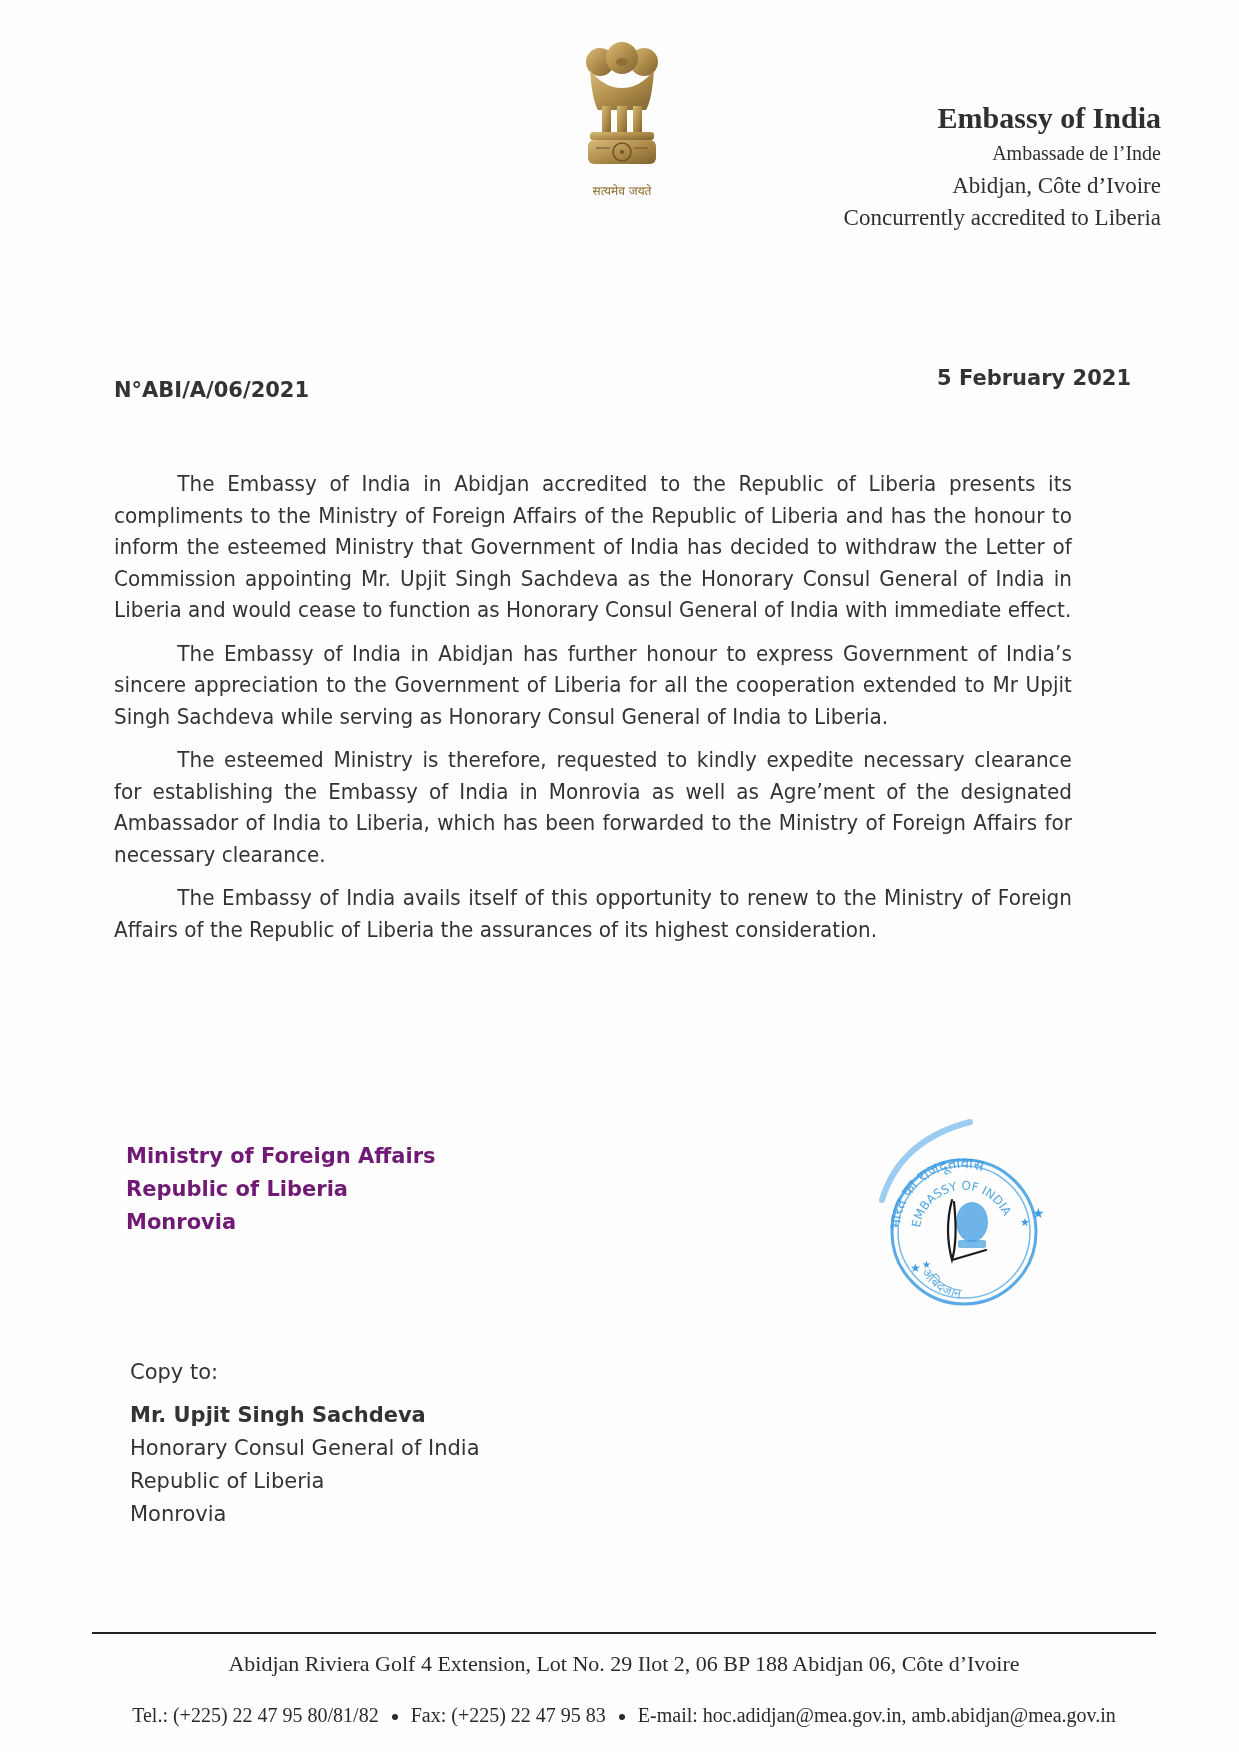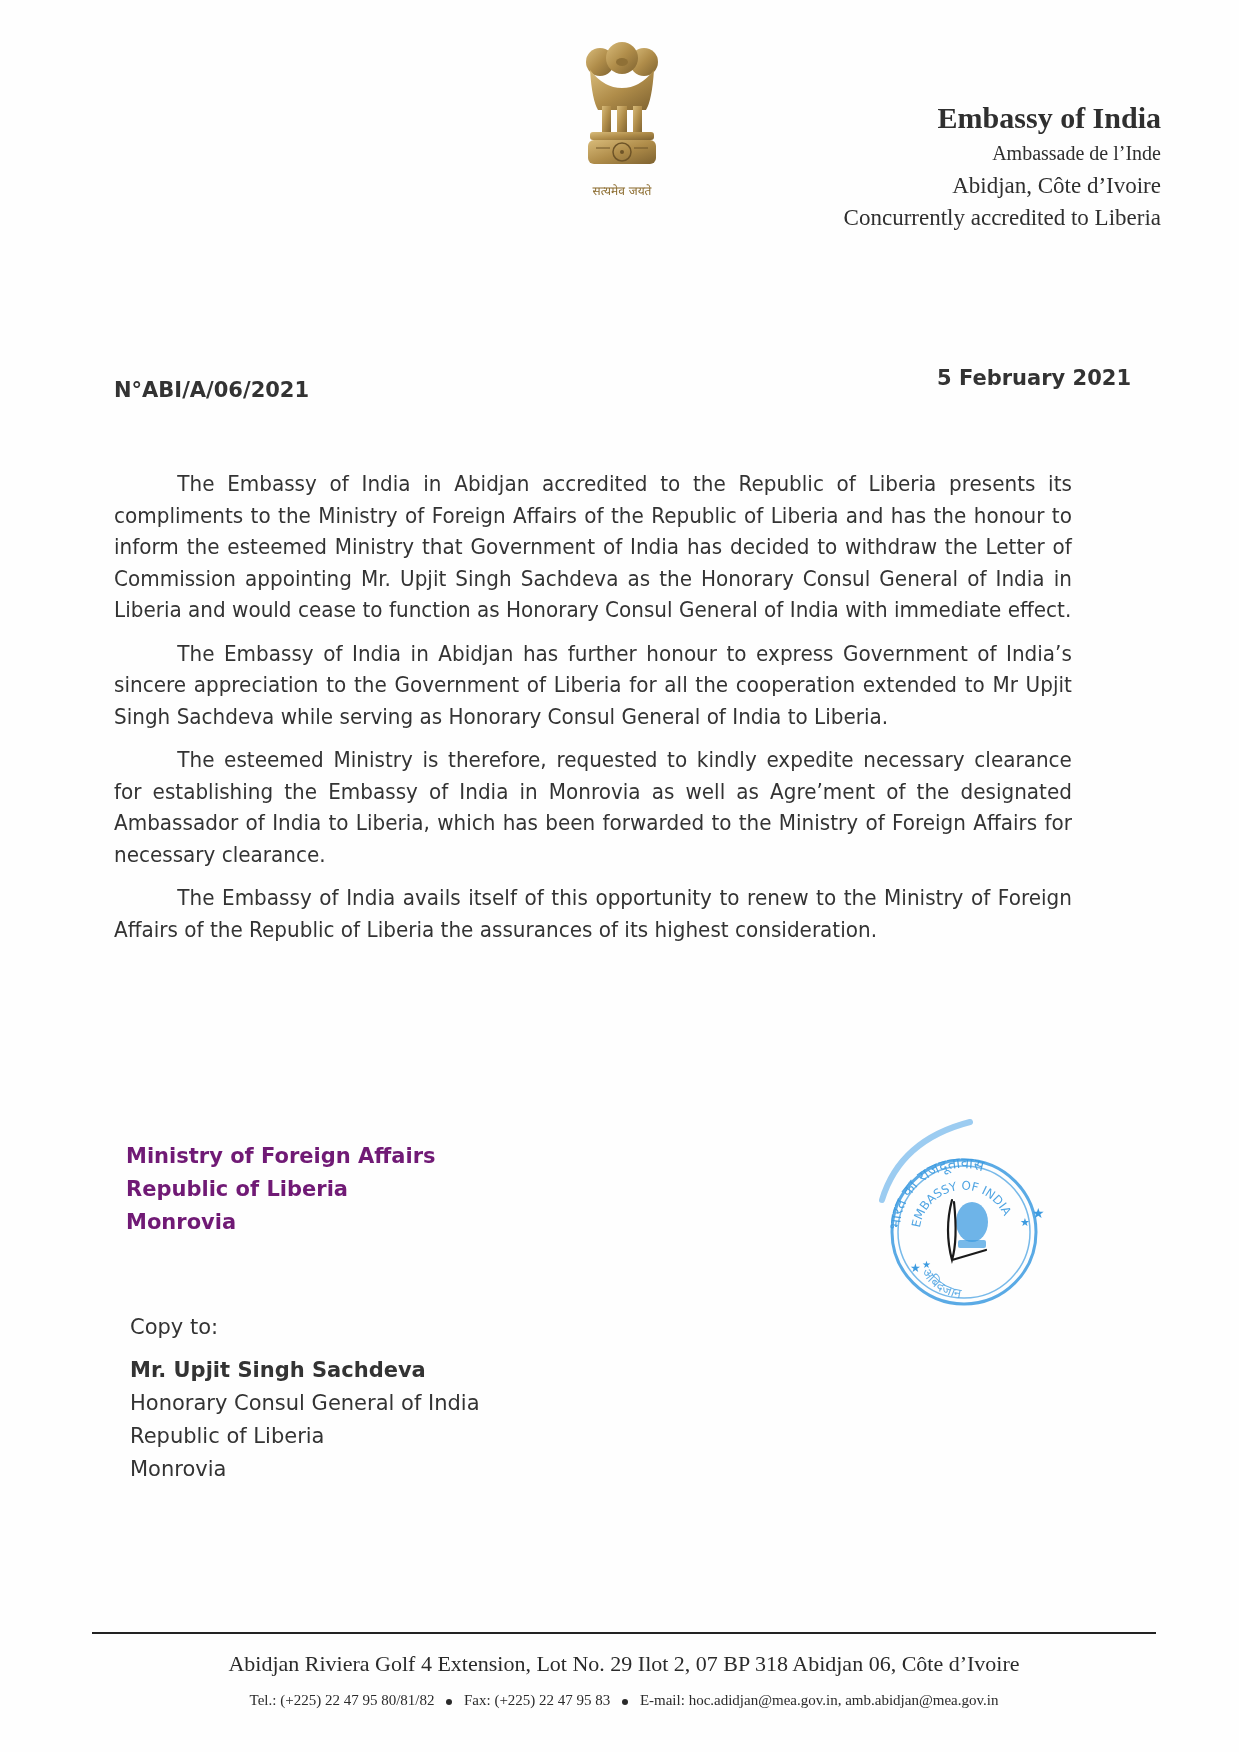--- a/index.html
+++ b/index.html
@@ -22,32 +22,32 @@
   .ref { position: absolute; left: 114px; top: 378px; font-family: "DejaVu Sans", sans-serif; font-weight: bold; font-size: 21px; color: #333; }
   .date { position: absolute; right: 108px; top: 366px; font-family: "DejaVu Sans", sans-serif; font-weight: bold; font-size: 21px; color: #333; }
 
   
   .body { position: absolute; left: 114px; top: 468px; width: 1030px; font-family: "DejaVu Sans", sans-serif; font-size: 21.5px; line-height: 31.5px; color: #333; transform: scaleX(0.93); transform-origin: left top; }
   .para { margin: 0 0 12px 0; text-indent: 68px; text-align: justify; }
 
   
   .addressee { position: absolute; left: 126px; top: 1140px; font-family: "DejaVu Sans", sans-serif; font-weight: bold; font-size: 21px; line-height: 33px; color: #701a75; }
 
-  .copyto { position: absolute; left: 130px; top: 1311px; font-family: "DejaVu Sans", sans-serif; font-size: 21px; line-height: 33px; color: #333; }
+  .copyto { position: absolute; left: 130px; top: 1356px; font-family: "DejaVu Sans", sans-serif; font-size: 21px; line-height: 33px; color: #333; }
   .copyto .label { margin-bottom: 10px; }
   .copyto .name { font-weight: bold; }
 
   
   .stamp { position: absolute; left: 860px; top: 1110px; width: 200px; height: 210px; }
 
   
   .footer-rule { position: absolute; left: 92px; top: 1632px; width: 1064px; height: 0; border-top: 2px solid #222; }
   .footer { position: absolute; left: 92px; top: 1648px; width: 1064px; text-align: center; font-family: "Liberation Serif", serif; color: #2a2a2a; }
   .footer .addr { font-size: 22px; line-height: 32px; }
-  .footer .contact { font-size: 15px; line-height: 30px; margin-top: 5px; }
+  .footer .contact { font-size: 20px; line-height: 30px; margin-top: 20px; }
   .dot { display: inline-block; width: 6px; height: 6px; border-radius: 50%; background: #2a2a2a; vertical-align: middle; margin: 0 8px; }
   .mail { color: #2a2a2a; text-decoration: none; }
 </style>
 </head>
 <body>
 
 <div class="page">
 
   <div class="emblem">
     <svg width="84" height="140" viewBox="0 0 84 140">
@@ -138,21 +138,21 @@
       <text x="160" y="116" font-size="11" fill="#3d9be0" font-family="DejaVu Sans, sans-serif">★</text>
       <text x="50" y="162" font-size="12" fill="#3d9be0" font-family="DejaVu Sans, sans-serif">★</text>
       <text x="62" y="158" font-size="10" fill="#3d9be0" font-family="DejaVu Sans, sans-serif">★</text>
 
       <path d="M92 90 Q84 120 92 150 Q98 130 94 92 M92 150 L126 140" fill="none" stroke="#1a1a1a" stroke-width="2.2" stroke-linecap="round"></path>
     </svg>
   </div>
 
   <div class="footer-rule"></div>
   <div class="footer">
-    <div class="addr">Abidjan Riviera Golf 4 Extension, Lot No. 29 Ilot 2, 07 BP 318 Abidjan 06, Côte d’Ivoire</div>
+    <div class="addr">Abidjan Riviera Golf 4 Extension, Lot No. 29 Ilot 2, 06 BP 188 Abidjan 06, Côte d’Ivoire</div>
     <div class="contact">
       <span>Tel.: (+225) 22 47 95 80/81/82</span>
       <span class="dot"></span>
       <span>Fax: (+225) 22 47 95 83</span>
       <span class="dot"></span>
       <span>E-mail:</span>
       <span class="mail">hoc.adidjan@mea.gov.in,</span>
       <span class="mail">amb.abidjan@mea.gov.in</span>
     </div>
   </div>

